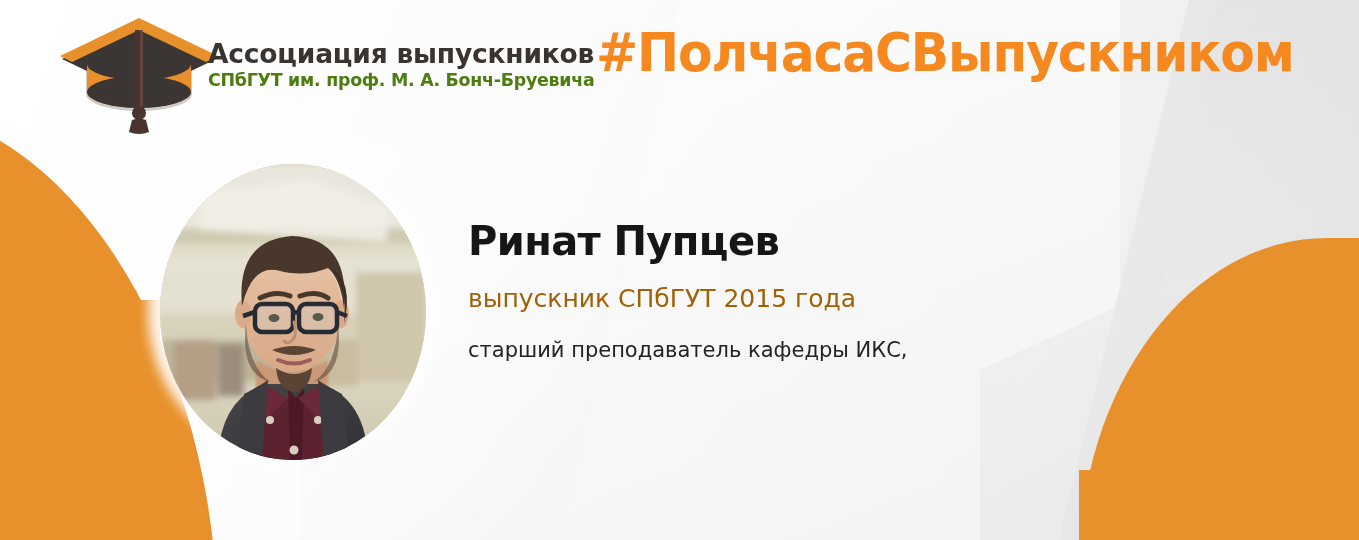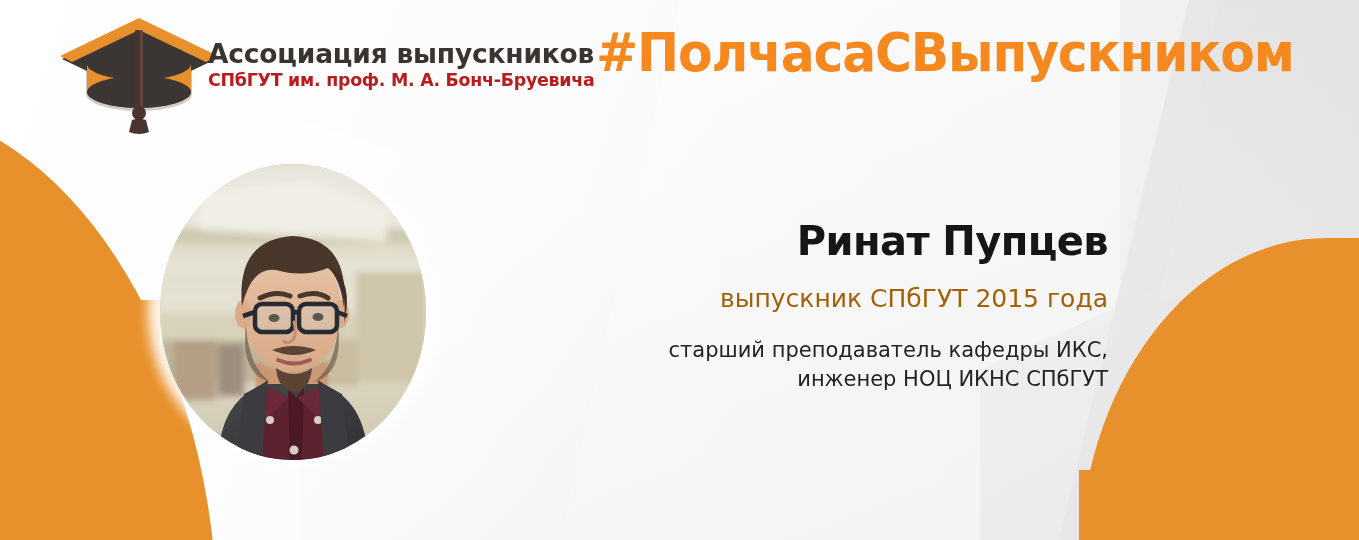--- a/index.html
+++ b/index.html
@@ -82,21 +82,21 @@
   .cap{position:absolute;left:0;top:0;width:166px;height:122px;}
   .logo-text{position:absolute;left:152px;top:28px;width:400px;}
   .logo-line1{
     font-family:"DejaVu Sans","Liberation Sans",sans-serif;
     font-weight:700;font-size:26.5px;letter-spacing:-.2px;
     color:#3a3431;line-height:1.05;white-space:nowrap;
   }
   .logo-line2{
     font-family:"DejaVu Sans","Liberation Sans",sans-serif;
     font-weight:700;font-size:17.4px;letter-spacing:-.25px;
-    color:#b91c1c;line-height:1.25;margin-top:2px;white-space:nowrap;
+    color:#4d7c0f;line-height:1.25;margin-top:2px;white-space:nowrap;
   }
 
   
   .hashtag{
     position:absolute;left:596px;top:26px;
     font-family:"DejaVu Sans","Liberation Sans",sans-serif;
     font-weight:700;font-size:53px;line-height:1;
     letter-spacing:-1.2px;
     color:var(--orange-bright,#f5891f);
     white-space:nowrap;
@@ -115,21 +115,21 @@
     opacity:.9;
   }
   .portrait{
     position:absolute;left:12px;top:12px;width:266px;height:296px;
     border-radius:50%;overflow:hidden;
     background:#cfcab4;
   }
   .portrait svg{display:block;width:100%;height:100%;}
 
   
-  .info{position:absolute;left:468px;top:220px;width:640px;text-align:right;}
+  .info{position:absolute;left:468px;top:220px;width:640px;}
   .info-name{
     font-family:"DejaVu Sans","Liberation Sans",sans-serif;
     font-weight:700;font-size:40px;line-height:1.08;
     color:#161616;letter-spacing:-.6px;white-space:nowrap;
   }
   .info-sub{
     font-family:"DejaVu Sans","Liberation Sans",sans-serif;
     font-weight:400;font-size:25px;line-height:1.25;
     color:#a16207;margin-top:20px;white-space:nowrap;
   }
@@ -278,17 +278,16 @@
         <path d="M178 160 q-2 42 -24 58 q30 -8 24 -58 Z" fill="#5b4434" opacity=".55"></path>
       </svg>
     </div>
   </div>
 
   <div class="info">
     <div class="info-name">Ринат Пупцев</div>
     <div class="info-sub">выпускник СПбГУТ 2015 года</div>
     <div class="info-role">
       <div>старший преподаватель кафедры ИКС,</div>
-      <div>инженер НОЦ ИКНС СПбГУТ</div>
     </div>
   </div>
 
 </div>
 
 </body></html>

